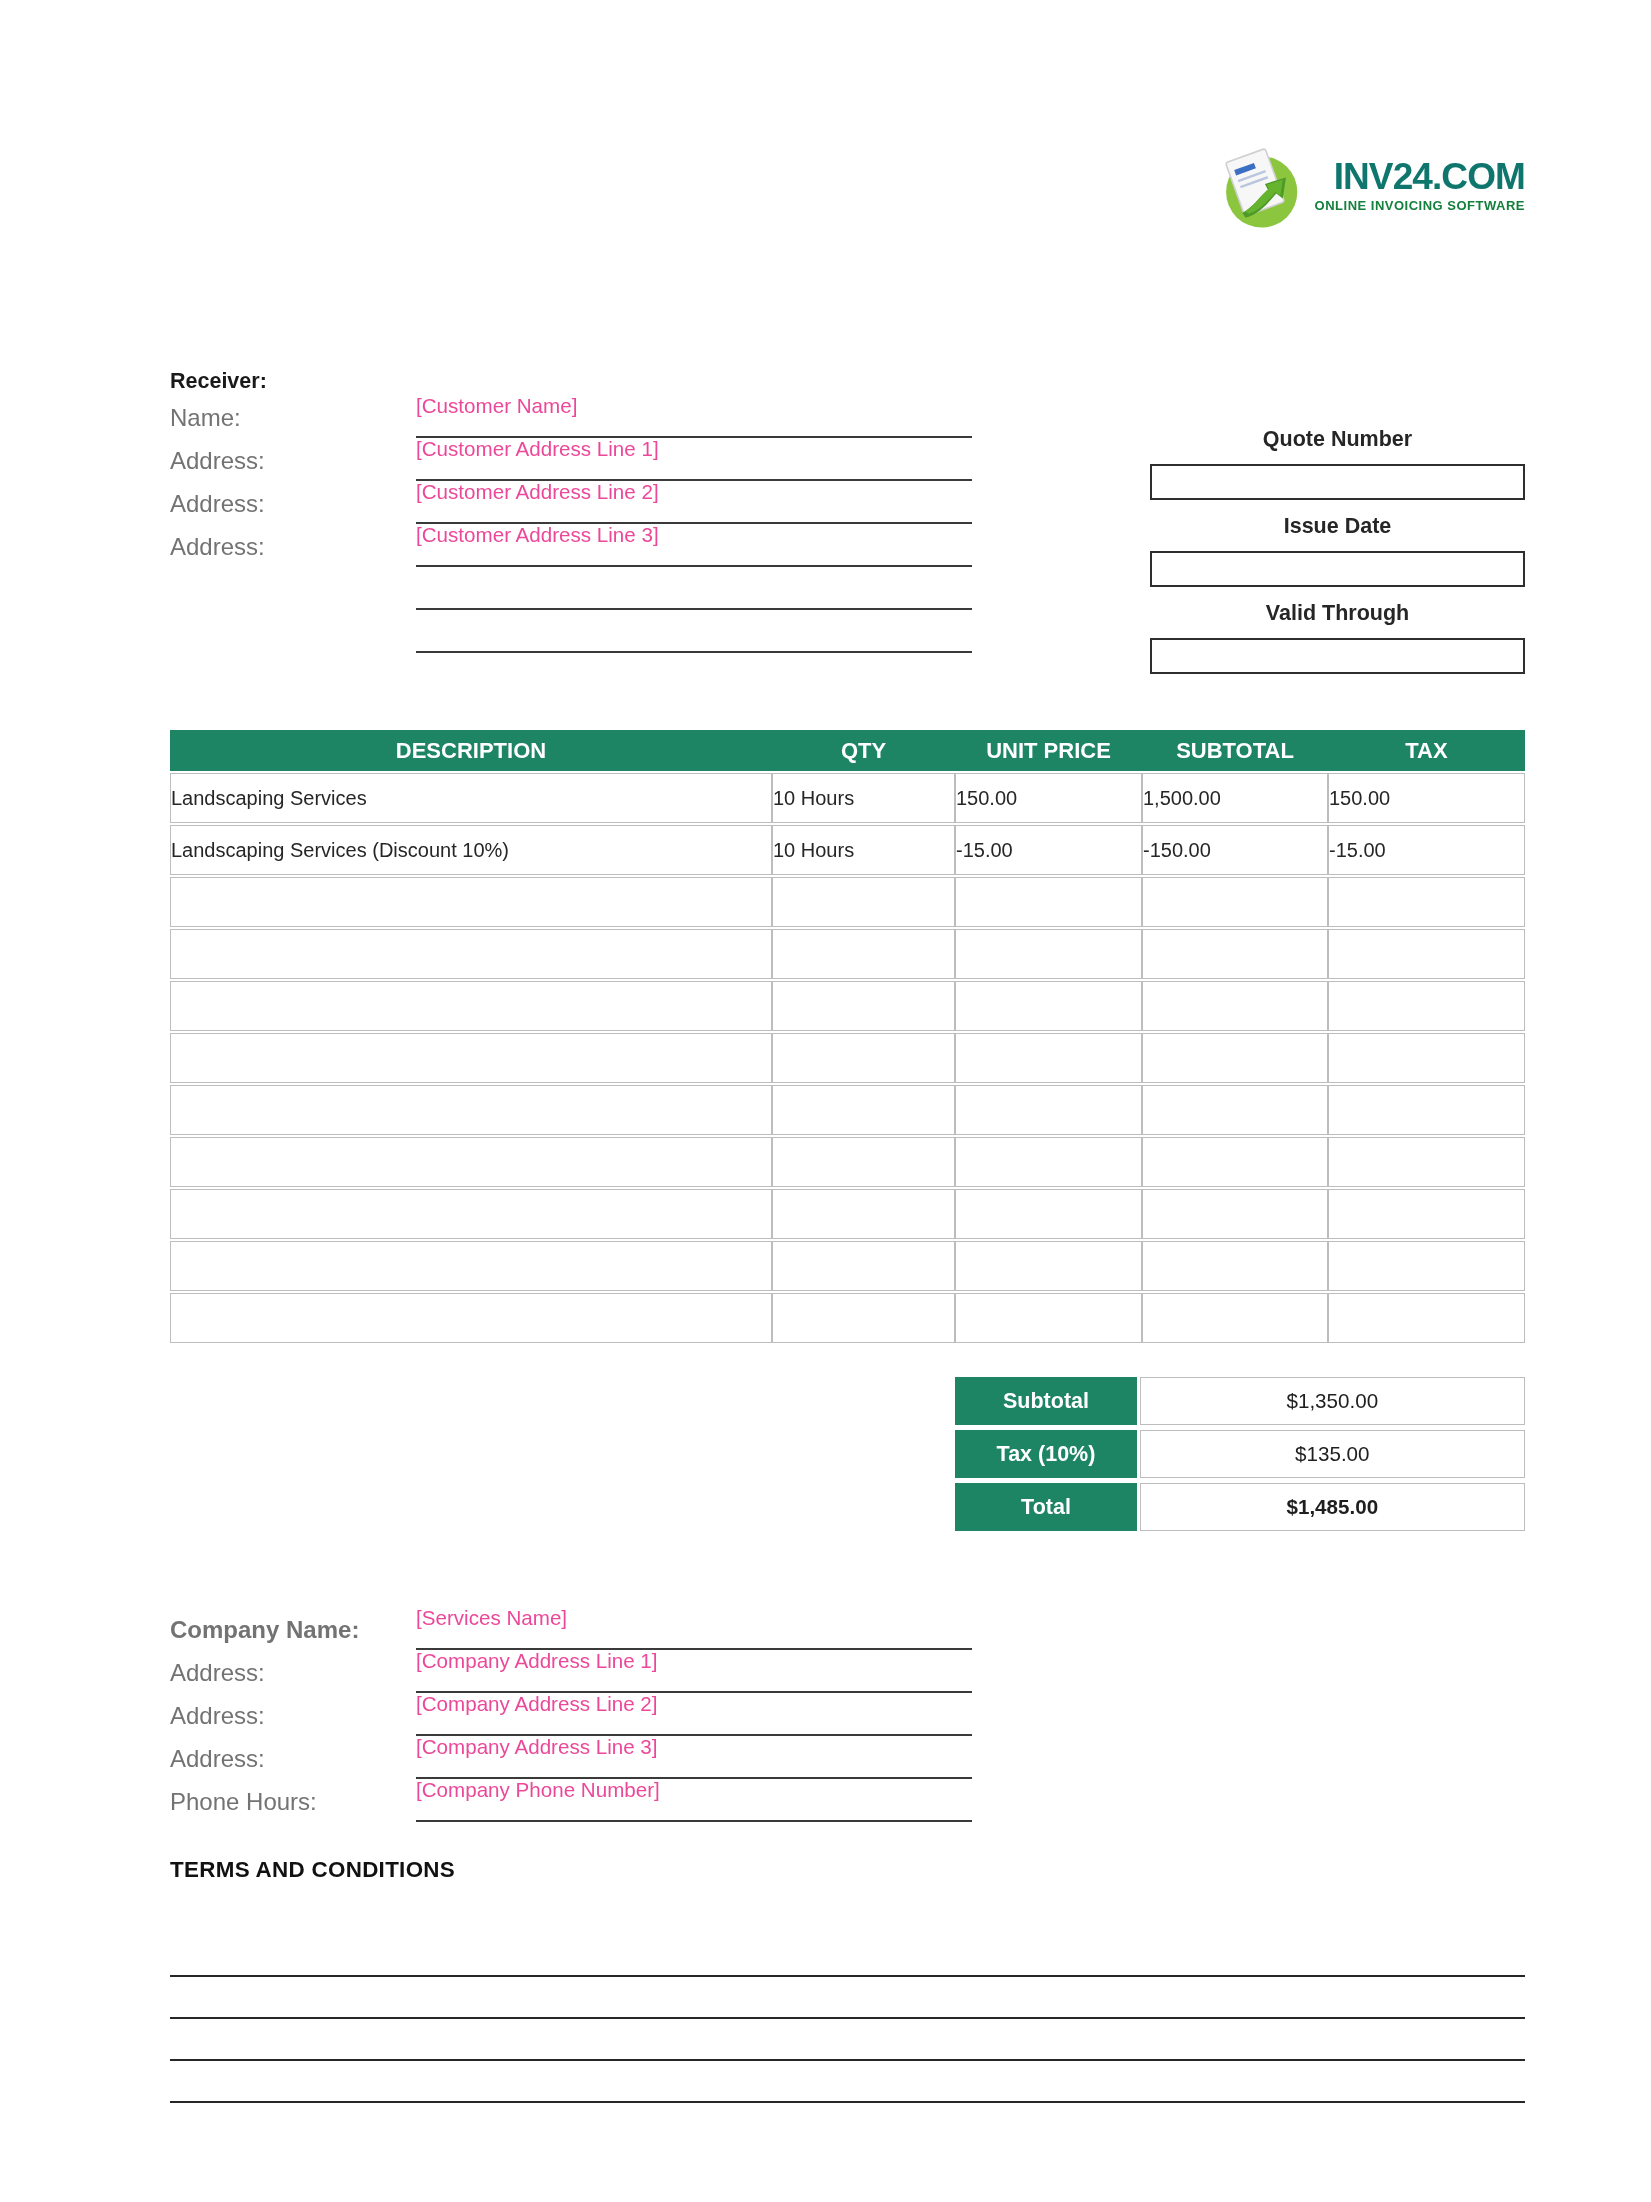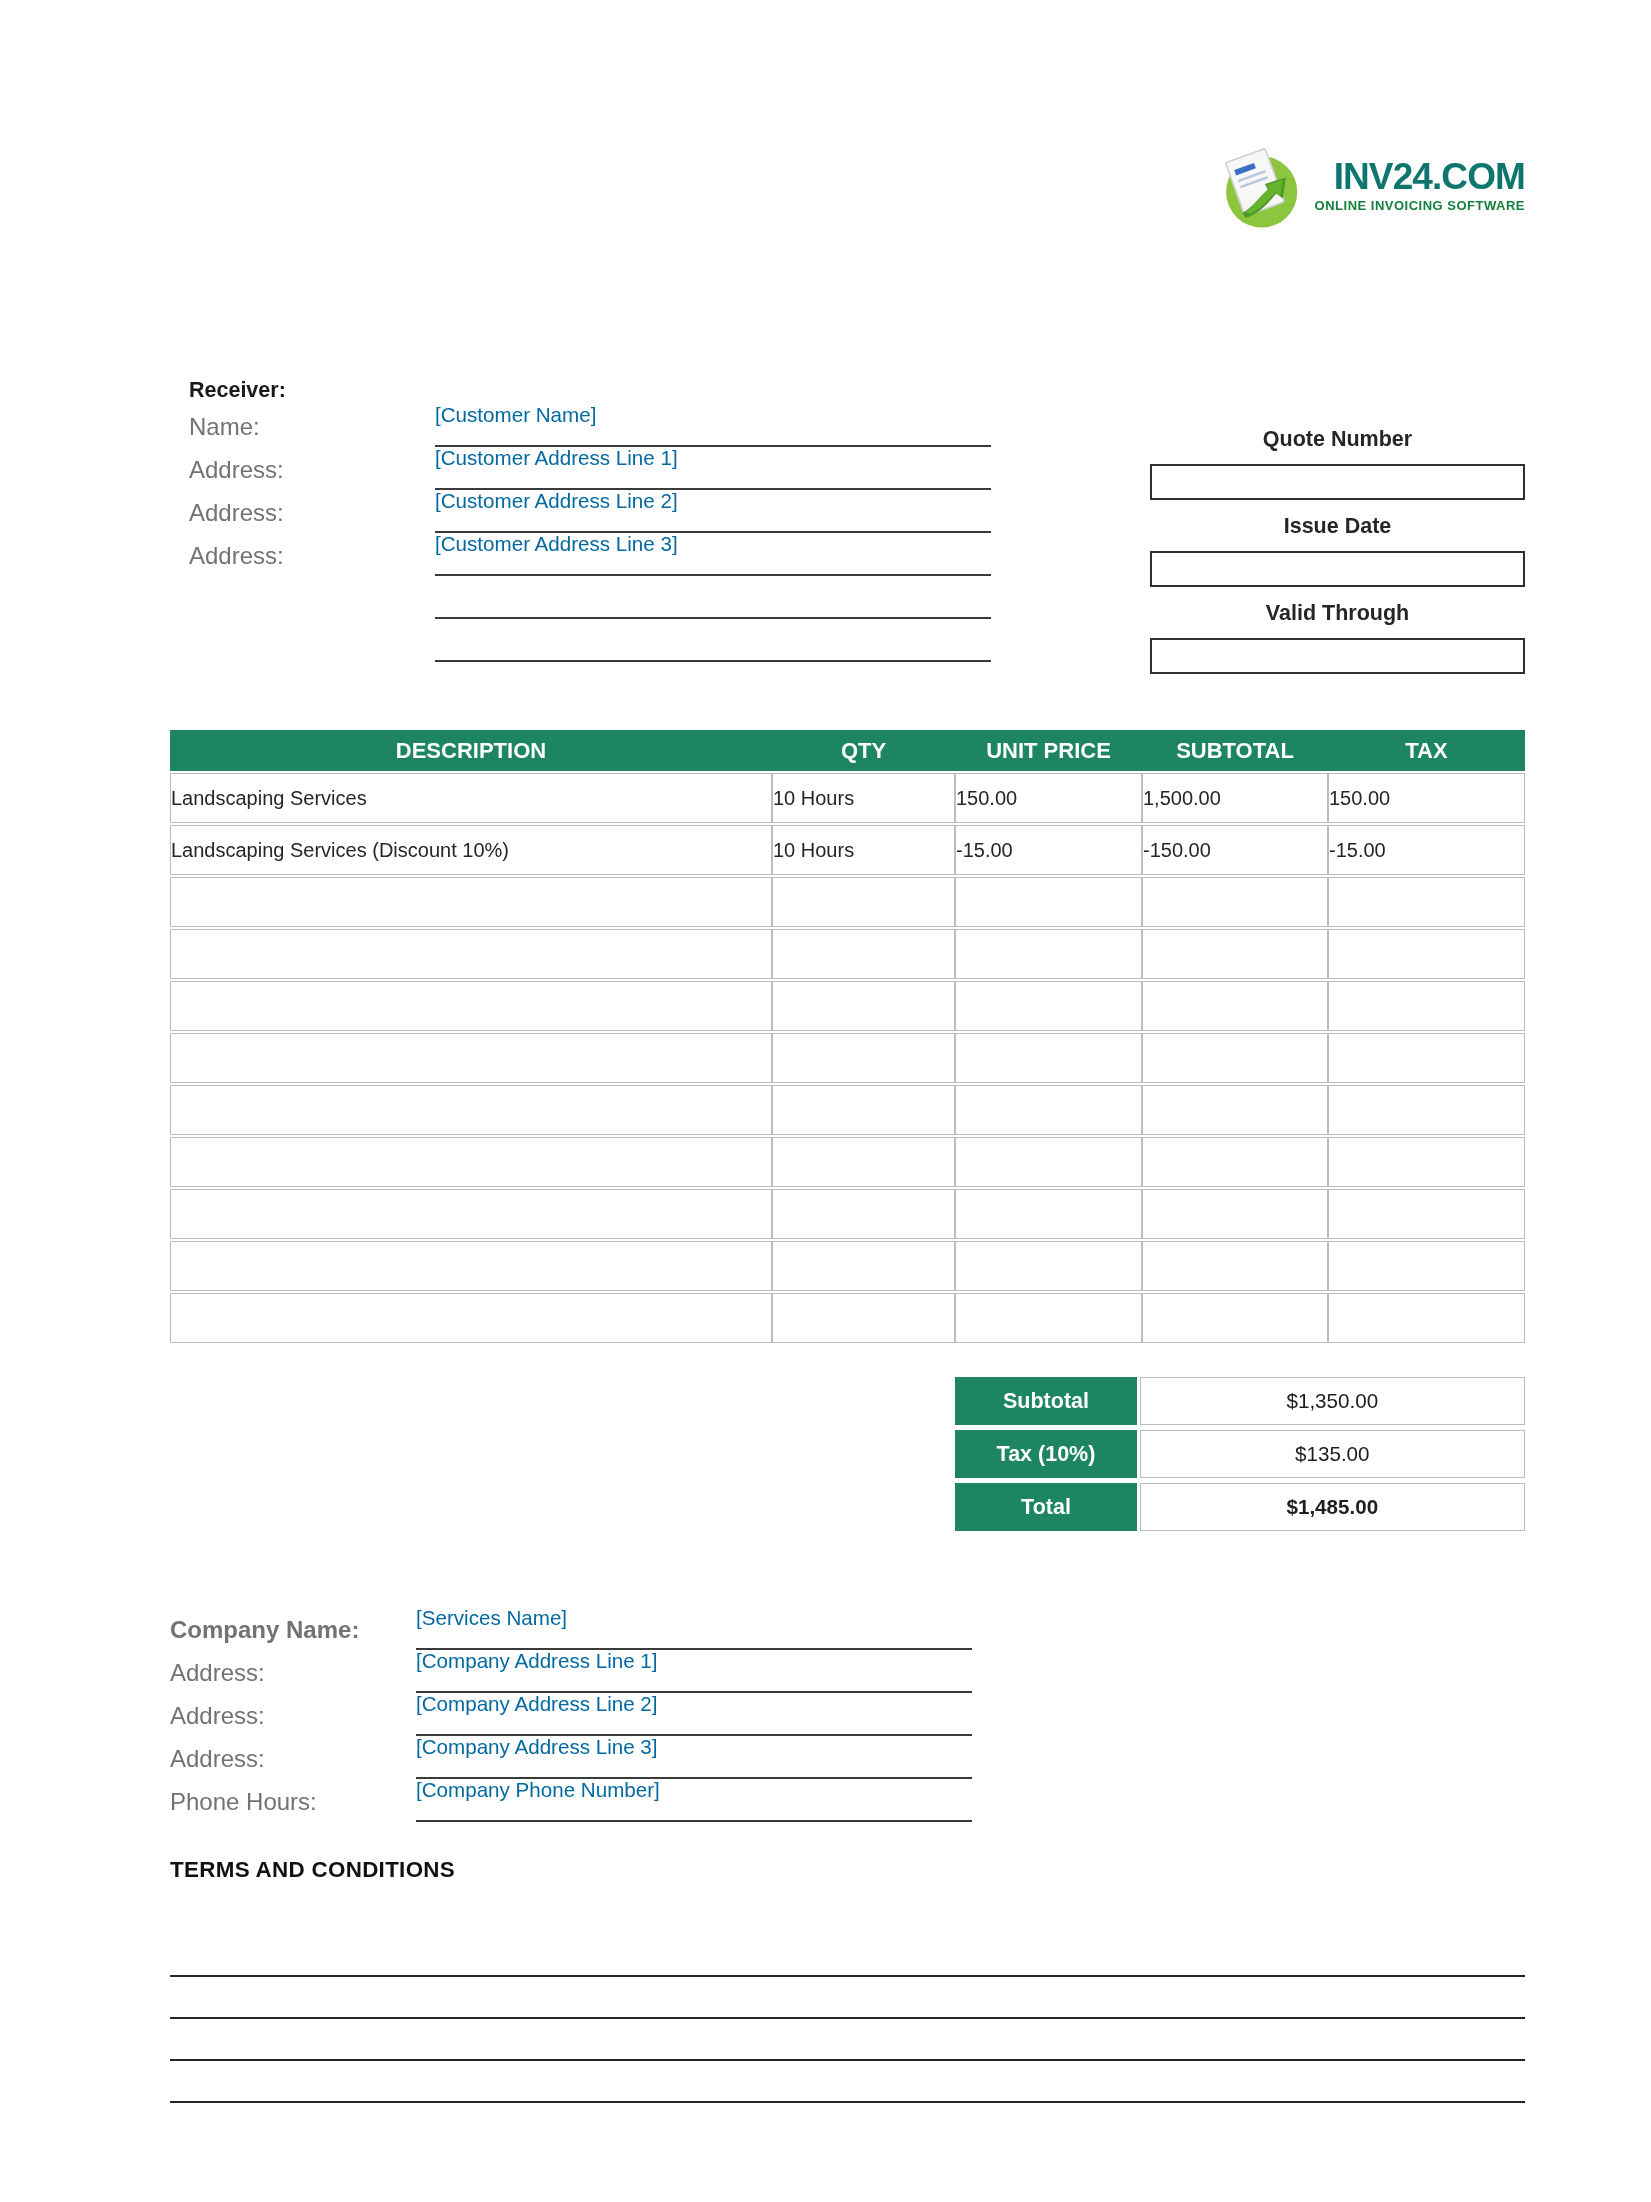--- a/index.html
+++ b/index.html
@@ -17,28 +17,28 @@
   .logo-brand { font-size:37px; font-weight:bold; color:#0f766e; letter-spacing:-0.9px; line-height:1.05;margin-left:20px; }
   .logo-tagline { font-size:13px; font-weight:bold; color:#15803d; letter-spacing:0.5px; margin-top:2px;text-align:right; }
 
   
   .doc-title {
     position:absolute; top:274px; left:0; width:100%; text-align:center;
     font-size:50px; font-weight:bold; color:#27896A; letter-spacing:0;
   }
 
   
-  .receiver { position:absolute; top:378px; left:0; width:802px;margin-left:19px; }
+  .receiver { position:absolute; top:369px; left:0; width:802px; }
   .company  { position:absolute; top:1607px; left:0; width:802px; }
   .section-heading { font-size:21.5px; font-weight:bold; color:#1a1a1a; height:26px; }
   .field-row { display:flex; height:43px; align-items:flex-end; }
   .field-label { width:246px; font-size:24px; color:#737373; padding-bottom:6px; }
   .field-label.bold { font-weight:bold; }
   .field-value {
-    width:556px; font-size:20.6px; color:#0369a1;
+    width:556px; font-size:20.6px; color:#ec4899;
     border-bottom:2.6px solid #3a3a3a; padding-bottom:18px; min-height:34px;
   }
 
   
   .meta { position:absolute; top:427px; right:0; width:375px; }
   .meta-label { font-size:21.5px; font-weight:bold; text-align:center; color:#262626; height:27px; }
   .meta-box { height:36px; border:2.6px solid #2e2e2e; margin-top:9.5px; margin-bottom:14.6px; background:#fff; }
 
   
   .quote-table {

